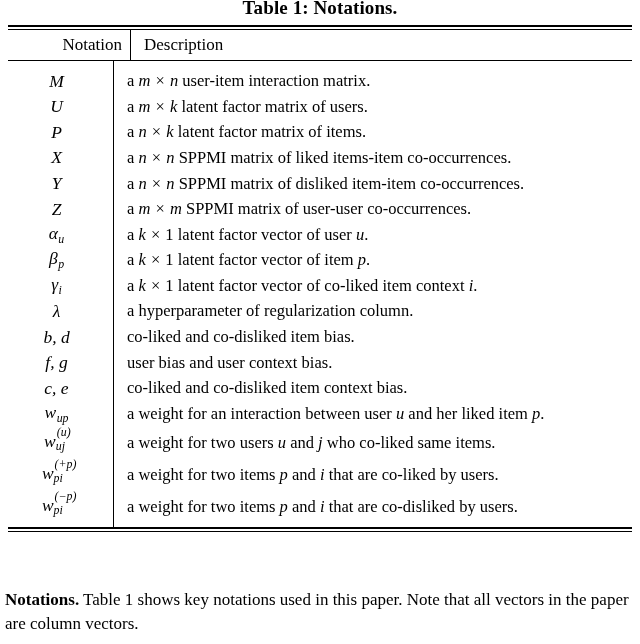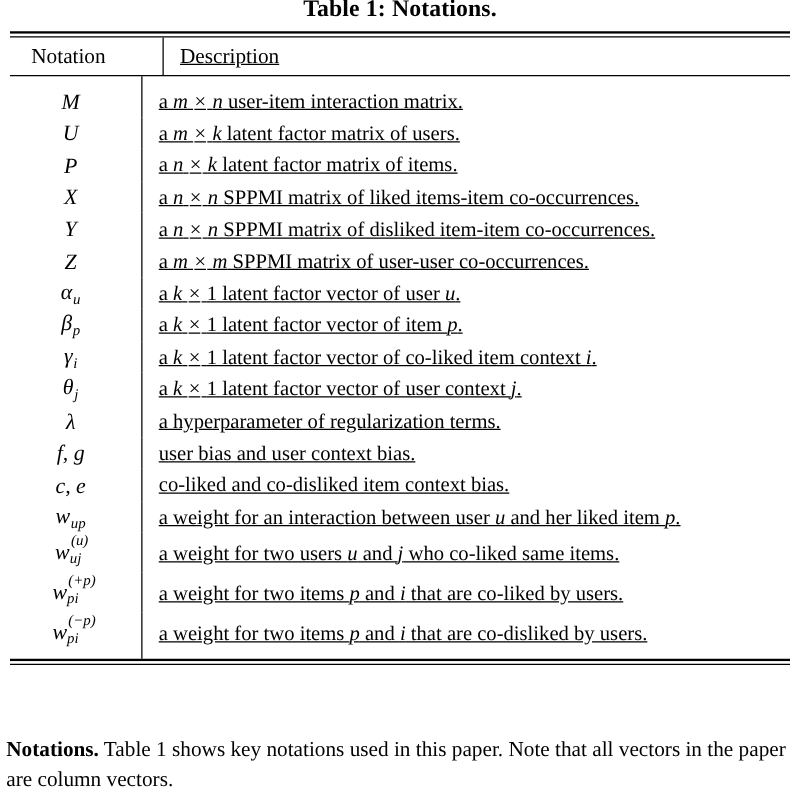--- a/index.html
+++ b/index.html
@@ -77,25 +77,24 @@
 
   .col-notation {
     width: 97px;
     text-align: center;
     padding-right: 8px !important;
   }
   .col-desc {
     padding-left: 13px !important;
     text-align: left;
     border-left: 1px solid #000;
-    text-decoration: underline;
   }
 
   thead .col-notation {
-    text-align: left;
+    text-align: right;
     padding-left: 17px !important;
   }
 
   thead tr.head-row td {
     height: 30px;
     font-size: 17px;
   }
 
   tbody tr td {
     height: 25.6px;
@@ -236,30 +235,30 @@
           <td class="col-notation"><span class="sym">β<span class="sub">p</span></span></td>
           <td class="col-desc">a <span class="mi">k</span> <span class="times">×</span> <span class="mn">1</span> latent factor vector of item <span class="mi">p</span>.</td>
         </tr>
 
         <tr>
           <td class="col-notation"><span class="sym">γ<span class="sub">i</span></span></td>
           <td class="col-desc">a <span class="mi">k</span> <span class="times">×</span> <span class="mn">1</span> latent factor vector of co-liked item context <span class="mi">i</span>.</td>
         </tr>
 
 
-        <tr>
-          <td class="col-notation"><span class="sym">θ<span class="sub">j</span></span></td>
-          <td class="col-desc">a <span class="mi">k</span> <span class="times">×</span> <span class="mn">1</span> latent factor vector of user context <span class="mi">j</span>.</td>
-        </tr>
 
         <tr>
           <td class="col-notation"><span class="sym">λ</span></td>
-          <td class="col-desc">a hyperparameter of regularization terms.</td>
-        </tr>
-
+          <td class="col-desc">a hyperparameter of regularization column.</td>
+        </tr>
+
+        <tr>
+          <td class="col-notation"><span class="sym">b, d</span></td>
+          <td class="col-desc">co-liked and co-disliked item bias.</td>
+        </tr>
 
         <tr>
           <td class="col-notation"><span class="sym">f, g</span></td>
           <td class="col-desc">user bias and user context bias.</td>
         </tr>
 
         <tr>
           <td class="col-notation"><span class="sym">c, e</span></td>
           <td class="col-desc">co-liked and co-disliked item context bias.</td>
         </tr>

